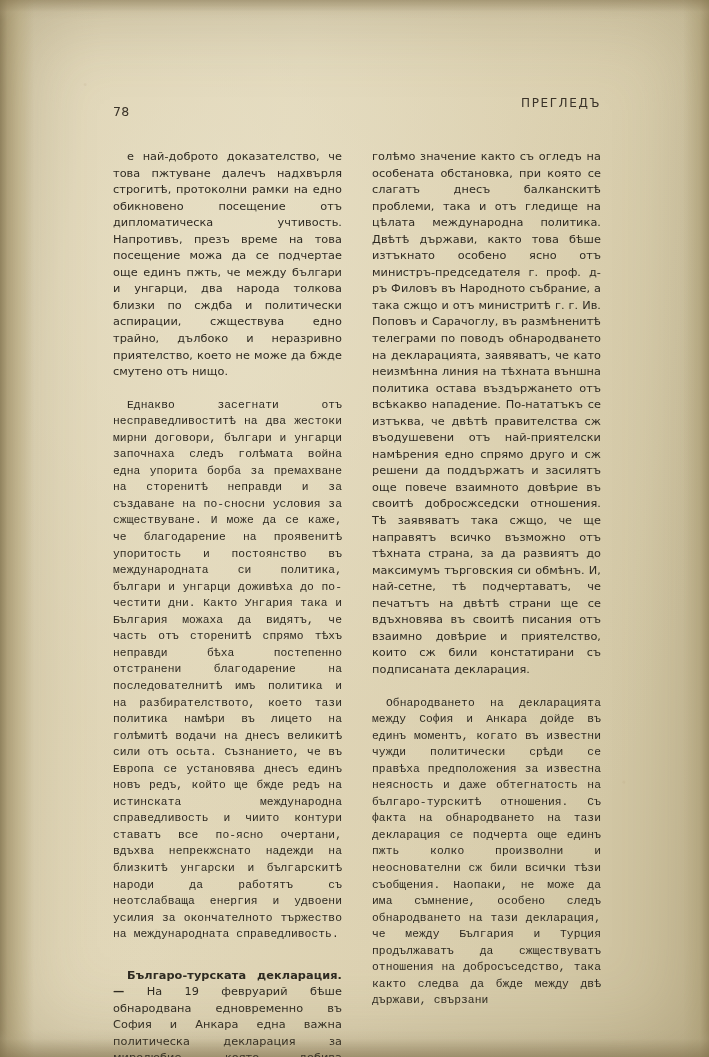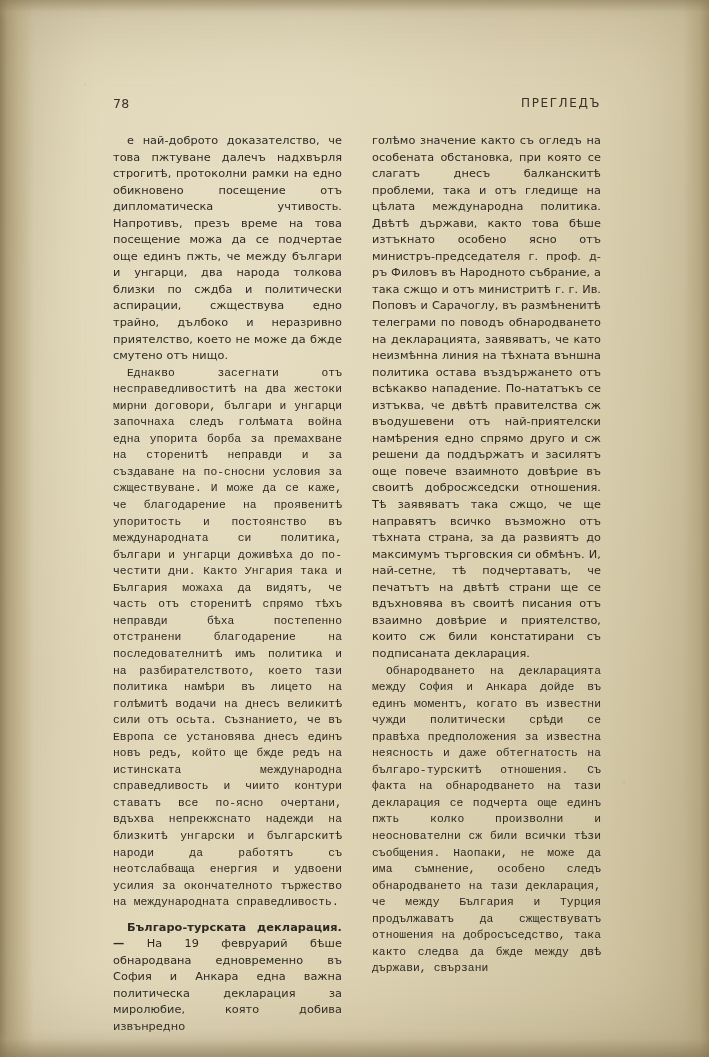--- a/index.html
+++ b/index.html
@@ -70,21 +70,21 @@
   .header {
     position: relative;
     height: 26px;
     font-size: 12.5px;
     letter-spacing: .4px;
     color: #3a3329;
   }
   .folio {
     position: absolute;
     left: 0;
-    top: 0;
+    top: 8px;
   }
   .running-title {
     position: absolute;
     right: 0;
     top: 0;
     letter-spacing: 1.6px;
     font-size: 12px;
   }
   .columns {
     position: absolute;
@@ -107,21 +107,21 @@
     text-indent: 14px;
     letter-spacing: .05px;
     -webkit-font-smoothing: antialiased;
   }
   p.noindent { text-indent: 0; }
   p + p { margin-top: 0; font-family: Liberation Mono, monospace; }
   .run-head {
     font-weight: bold;
     letter-spacing: .1px;
   }
-  .col p { word-spacing: .2px; }
+  .col p { word-spacing: .2px; margin-top: 16px; }
   .sect-spacer { height: 9px; }
   .vignette {
     position: absolute;
     inset: 0;
     pointer-events: none;
     box-shadow: inset 0 0 70px 26px rgba(120,103,70,0.22);
   }
 </style>
 </head>
 <body>

